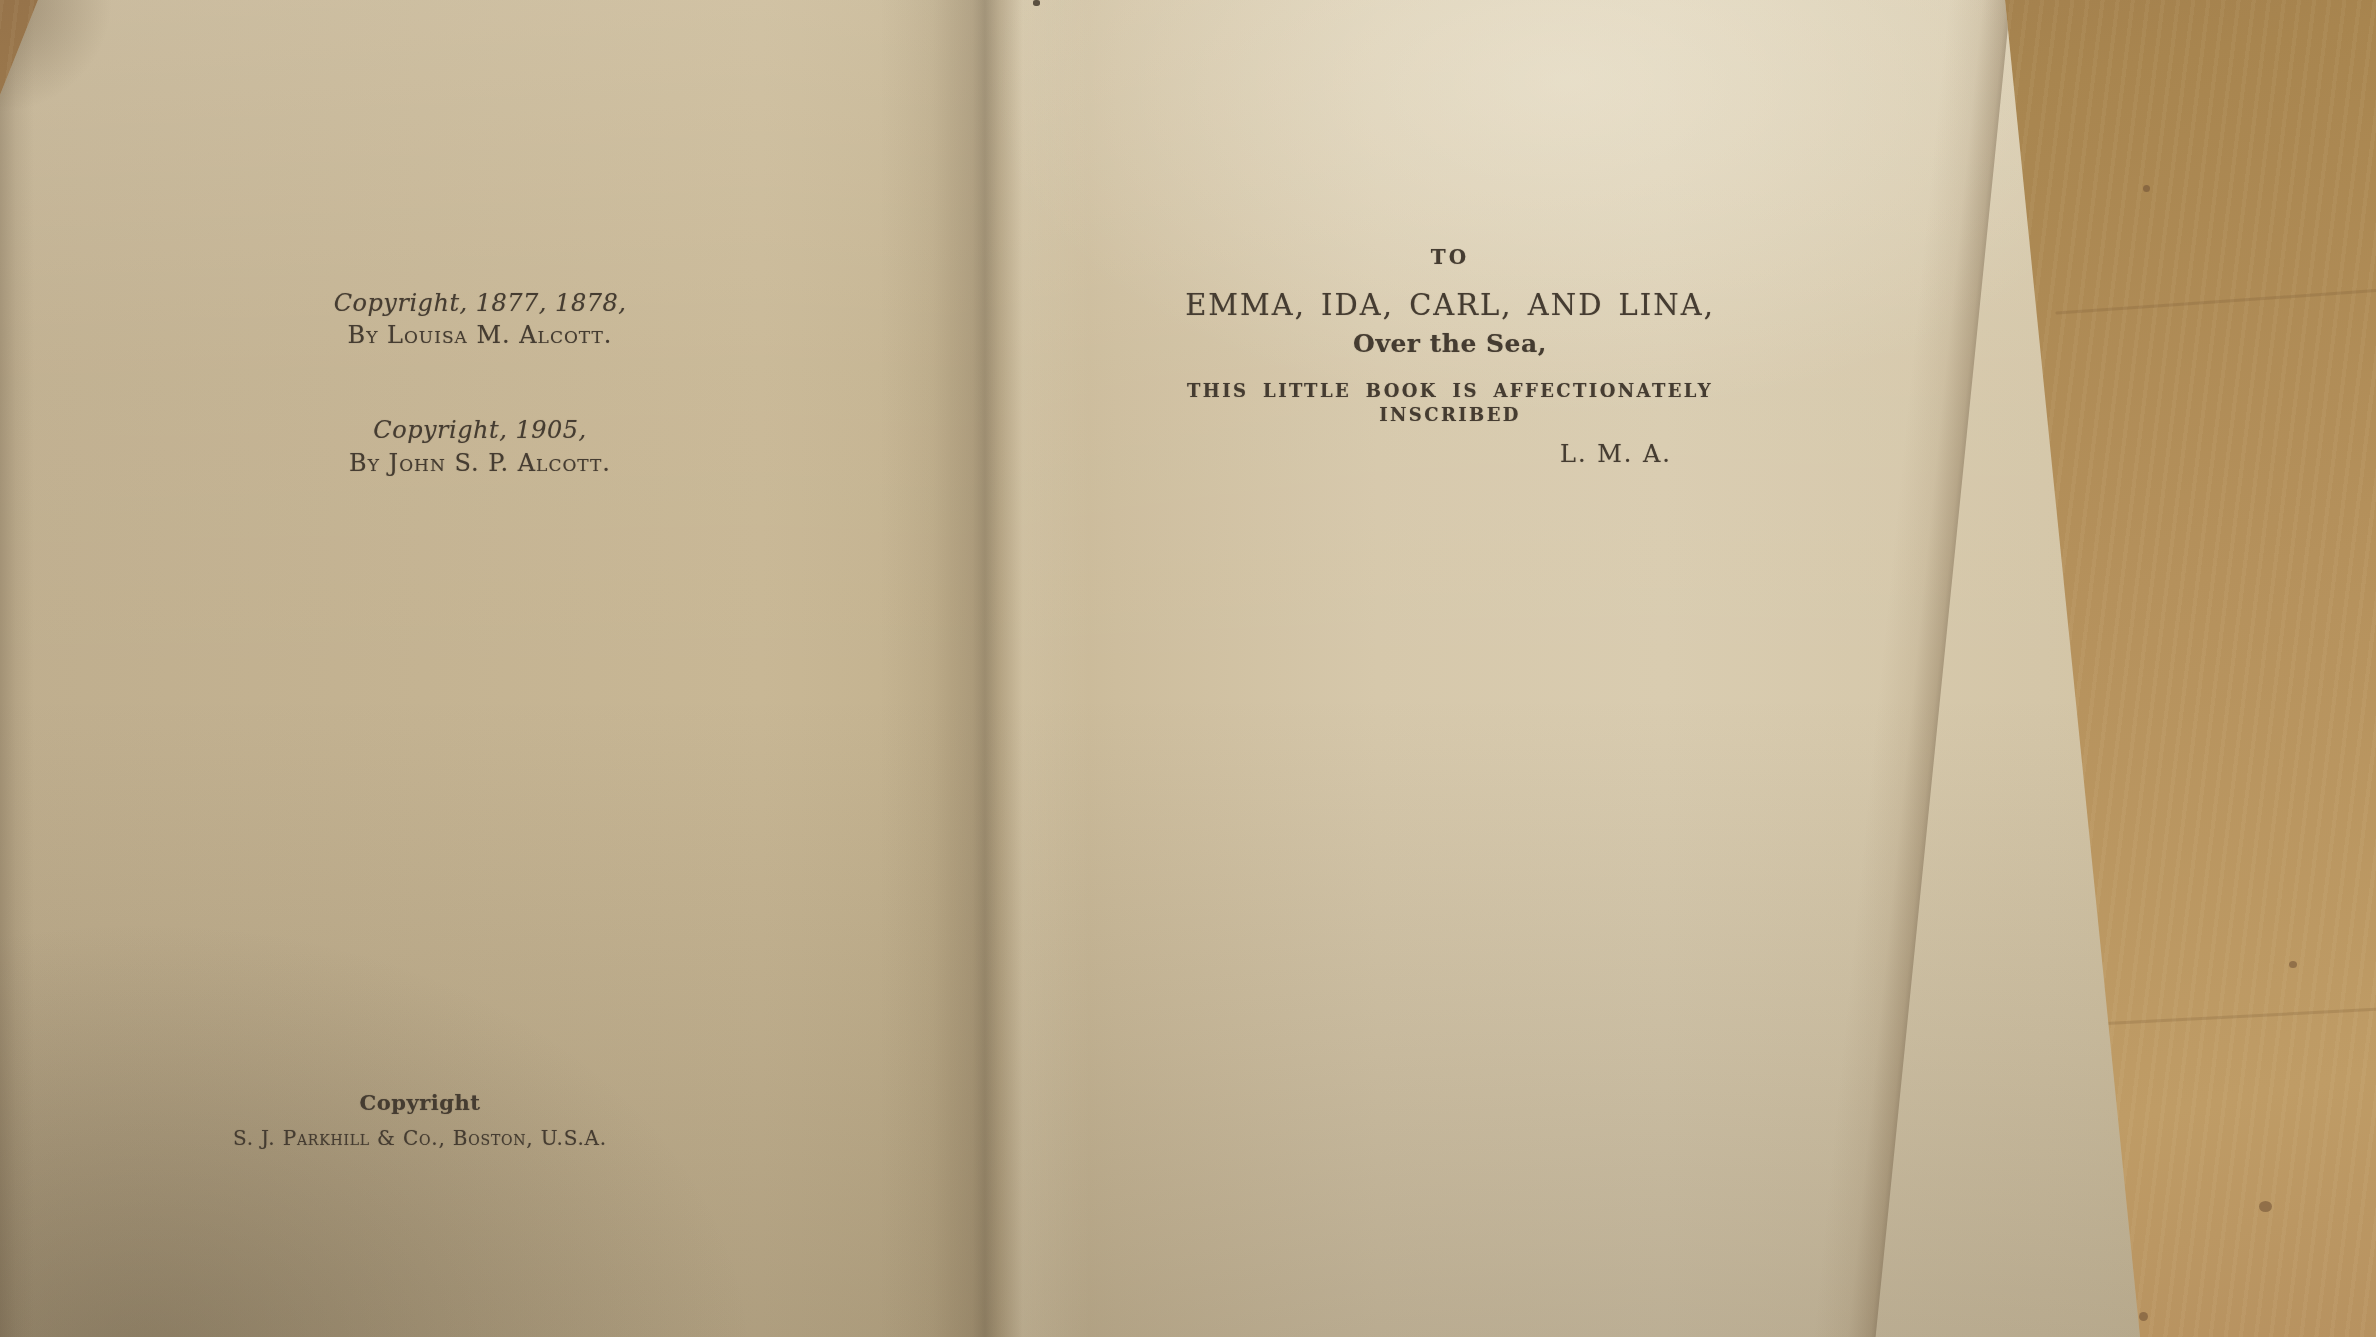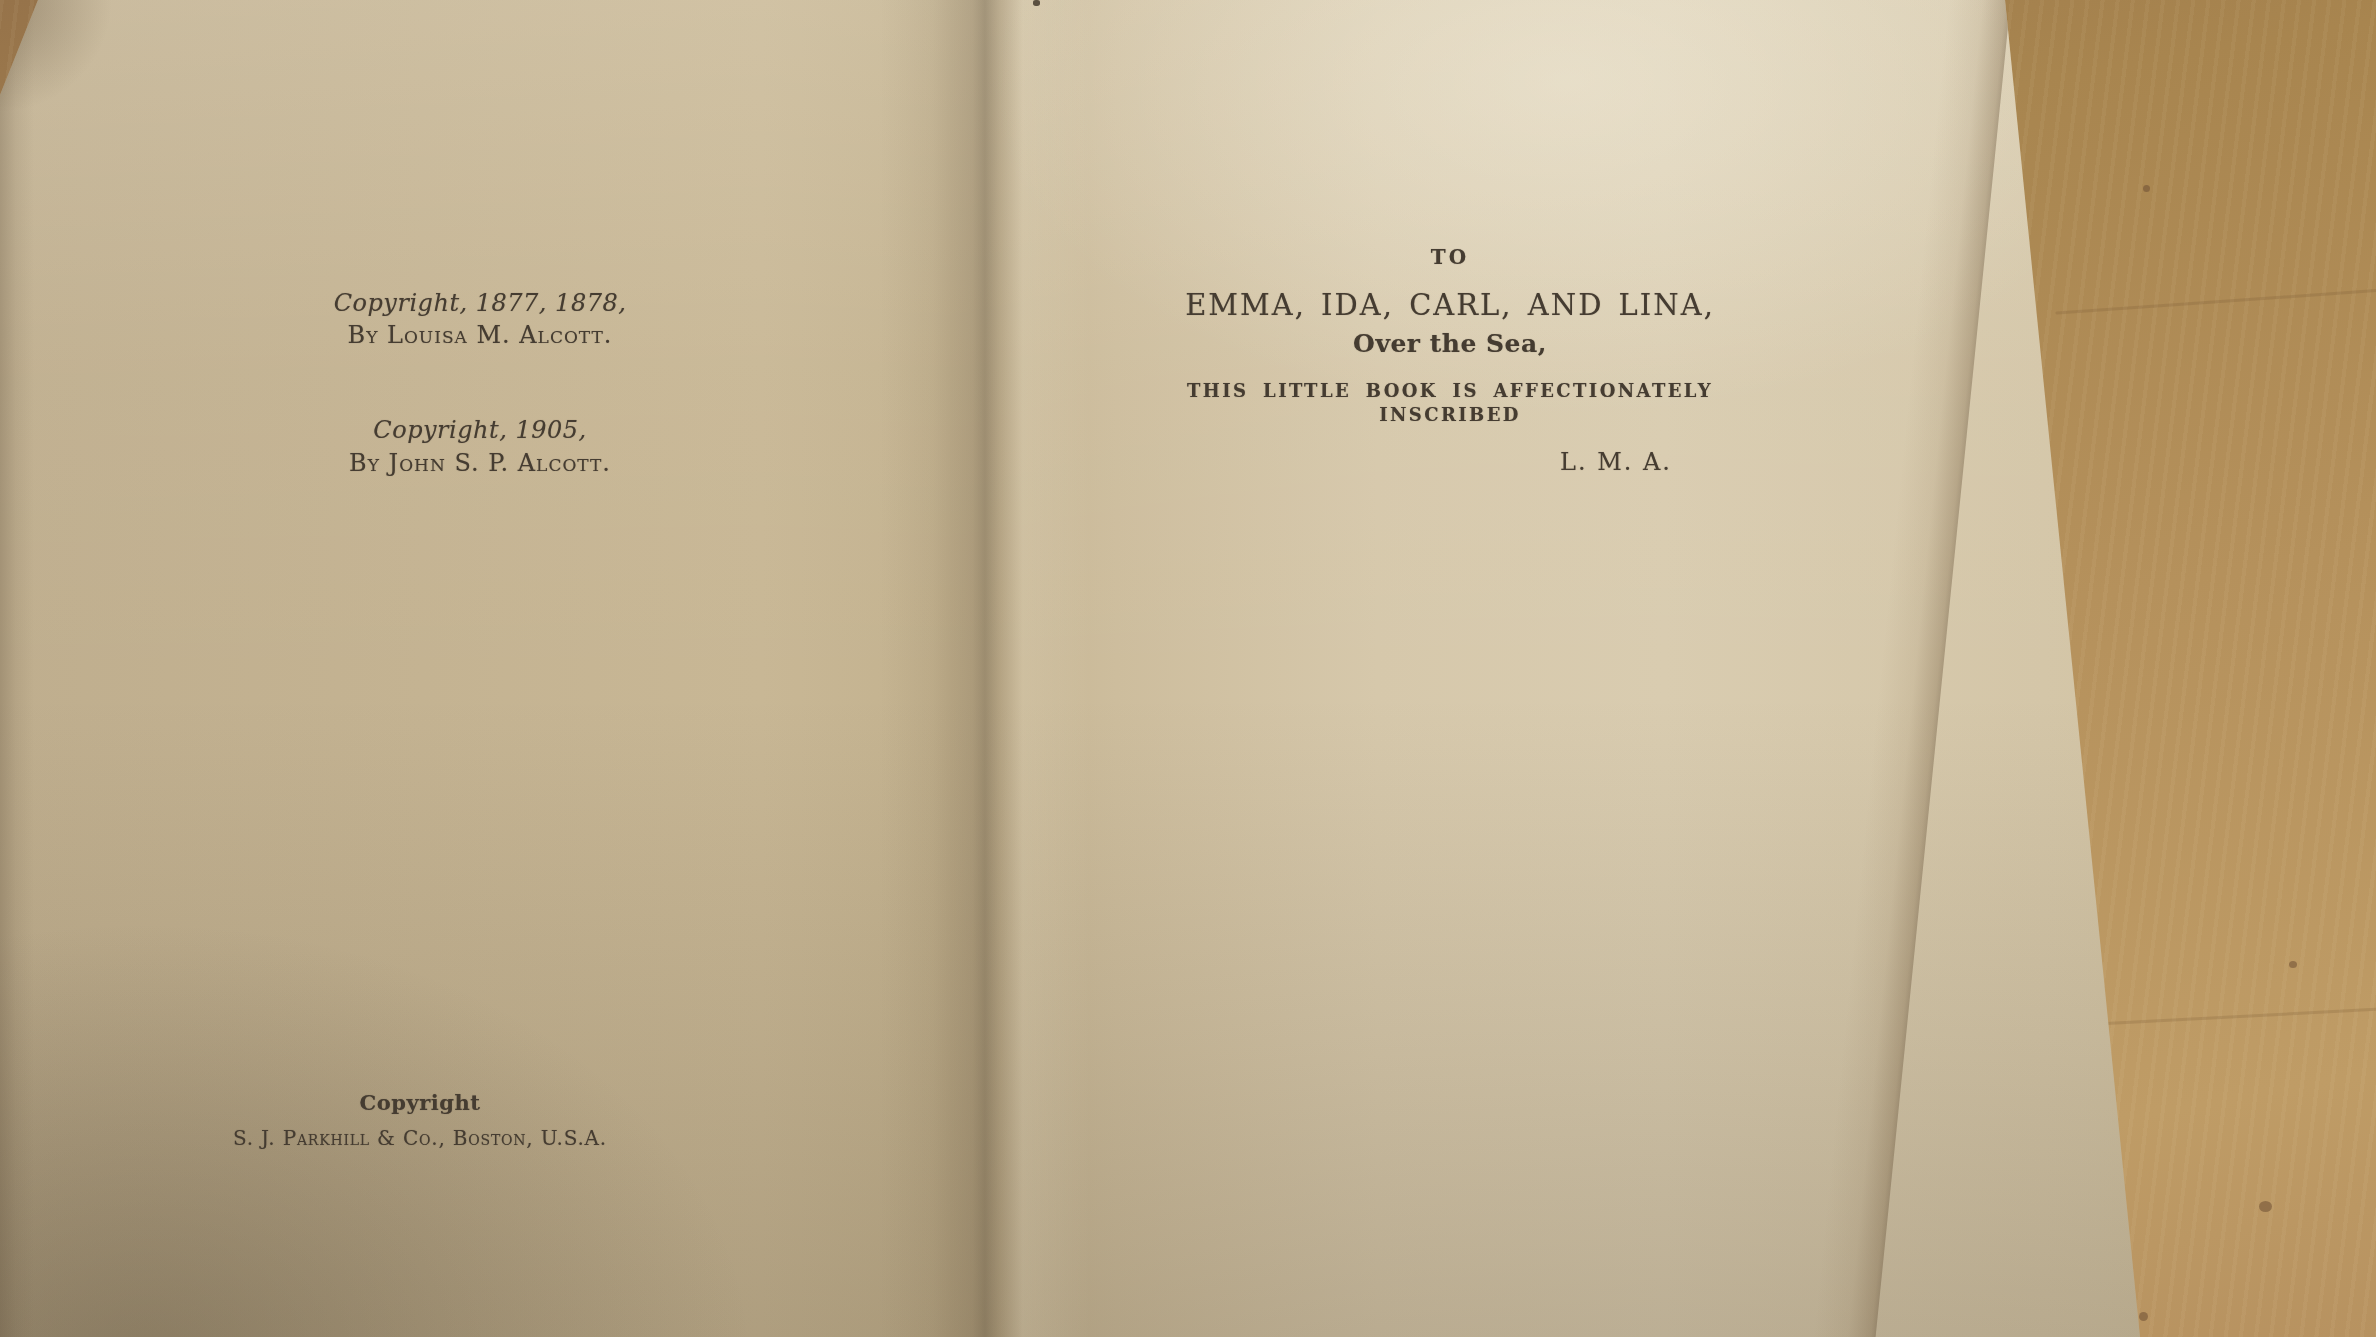--- a/index.html
+++ b/index.html
@@ -103,21 +103,21 @@
   #printer-block   { left: 170px; top: 1090px; width: 500px; }
   #printer-title   { font-size: 21px; line-height: 26px; }
   #printer-line    { font-size: 20px; line-height: 26px; margin-top: 9px; letter-spacing: 0.8px; }
   #dedication-block { left: 1150px; top: 244px; width: 600px; }
   #ded-to    { font-size: 20px; line-height: 26px; letter-spacing: 3px; font-weight: 600; }
   #ded-names { font-size: 29px; line-height: 38px; letter-spacing: 2px; word-spacing: 4px; margin-top: 16px; }
   #ded-sea   { font-size: 25px; line-height: 30px; margin-top: 5px; }
   .ded-caps  { font-size: 18px; line-height: 24px; letter-spacing: 2.4px; word-spacing: 6px; font-weight: 600; }
   #ded-line1 { margin-top: 20px; }
   #ded-line2 { margin-top: 6px; }
-  #ded-sig   { font-size: 24px; line-height: 32px; margin-top: 19px; text-align: right; padding-right: 78px; letter-spacing: 2px; }
+  #ded-sig   { font-size: 24px; line-height: 32px; margin-top: 11px; text-align: right; padding-right: 78px; letter-spacing: 2px; }
   .mt2  { margin-top: 2px; }
   .mt65 { margin-top: 65px; }
   .mt3  { margin-top: 3px; }
 </style>
 </head>
 <body>
 
 <div id="stage">
 
   <div class="grain-line" style="left:2055px; top:300px; width:330px; height:3px; transform:rotate(-4deg);"></div>

